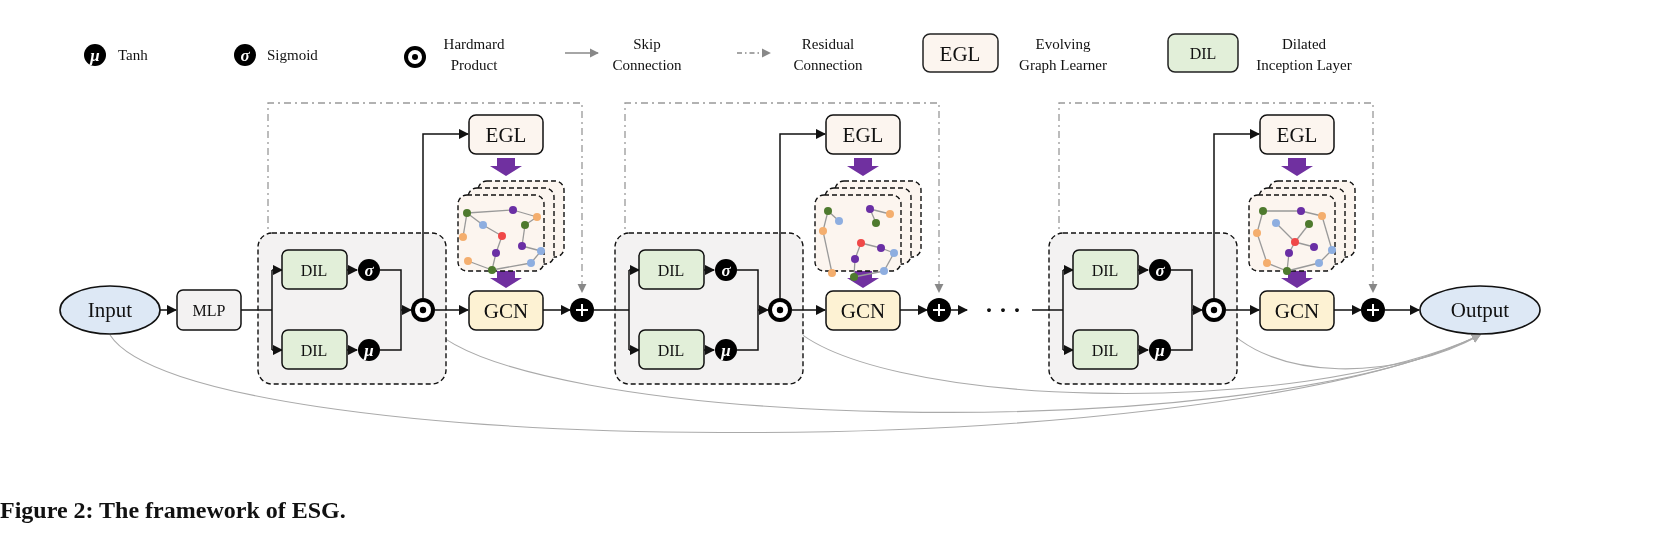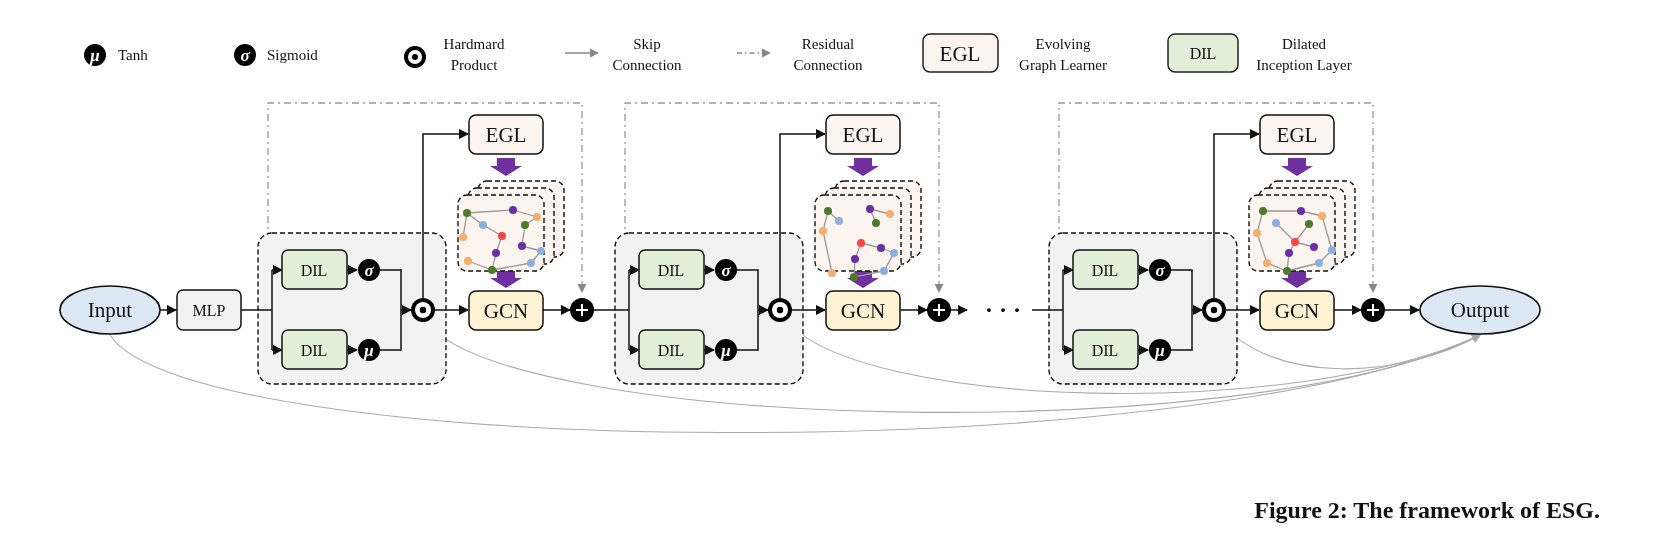--- a/index.html
+++ b/index.html
@@ -3,21 +3,21 @@
 <meta charset="utf-8">
 <style>
   html, body { margin:0; padding:0; background:#ffffff; }
   body { width:1677px; height:542px; overflow:hidden; position:relative; }
   #fig { position:absolute; left:0; top:0; }
   svg text { font-family:"Liberation Serif","DejaVu Serif",serif; fill:#111; }
   .legend-text { font-size:15px; }
   .box-text { font-size:21px; }
   .small-box-text { font-size:16px; }
   .op-text { font-size:17px; fill:#fff; font-style:italic; font-weight:bold; }
-  .caption { position:absolute; left:0; width:1600px; top:497px; text-align:right;
+  .caption { position:absolute; left:0; width:1600px; top:497px; text-align:left;
     font-family:"Liberation Serif","DejaVu Serif",serif; font-weight:bold; font-size:24px; color:#111; }
 </style>
 </head>
 <body>
 
 <svg id="fig" width="1677" height="542" viewBox="0 0 1677 542">
   <defs>
     <marker id="arrow" viewBox="0 0 10 10" refX="9" refY="5" markerWidth="7" markerHeight="7" orient="auto-start-reverse">
       <path d="M0,0 L10,5 L0,10 z" fill="#111"></path>
     </marker>

